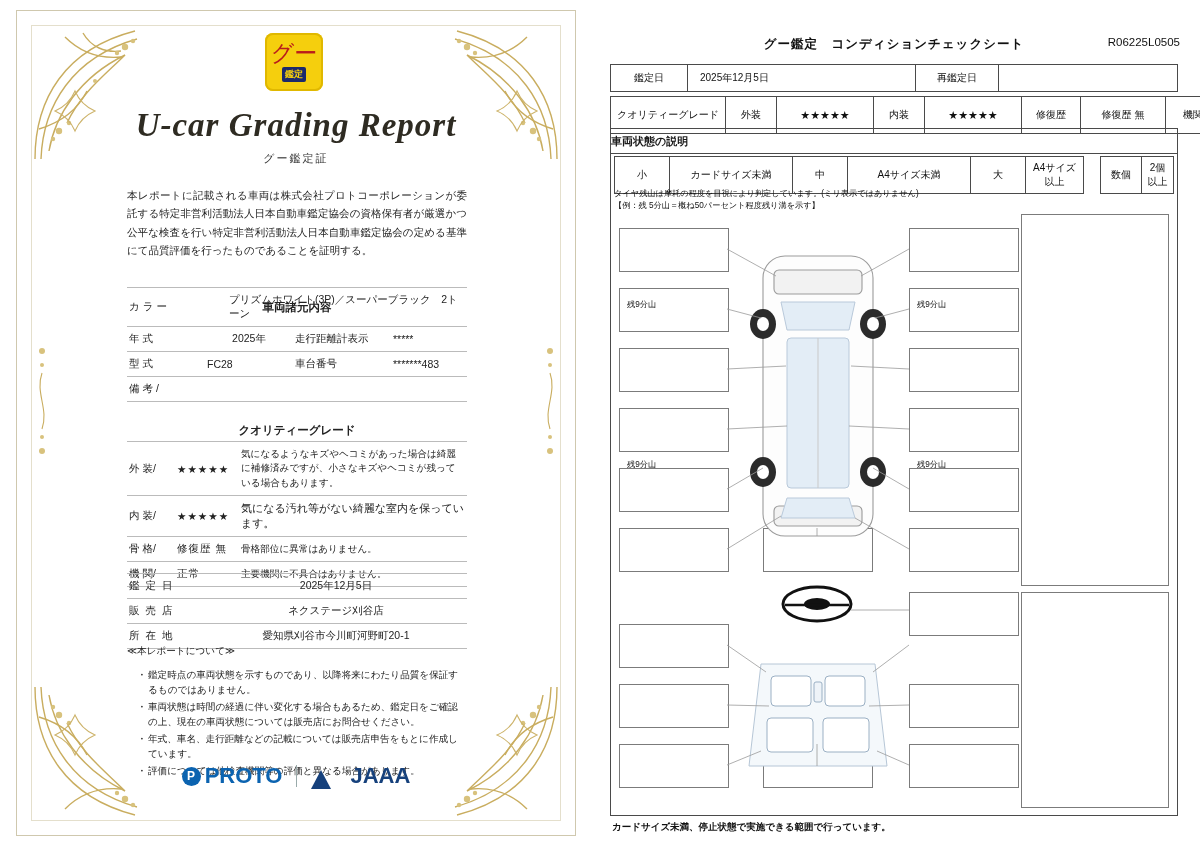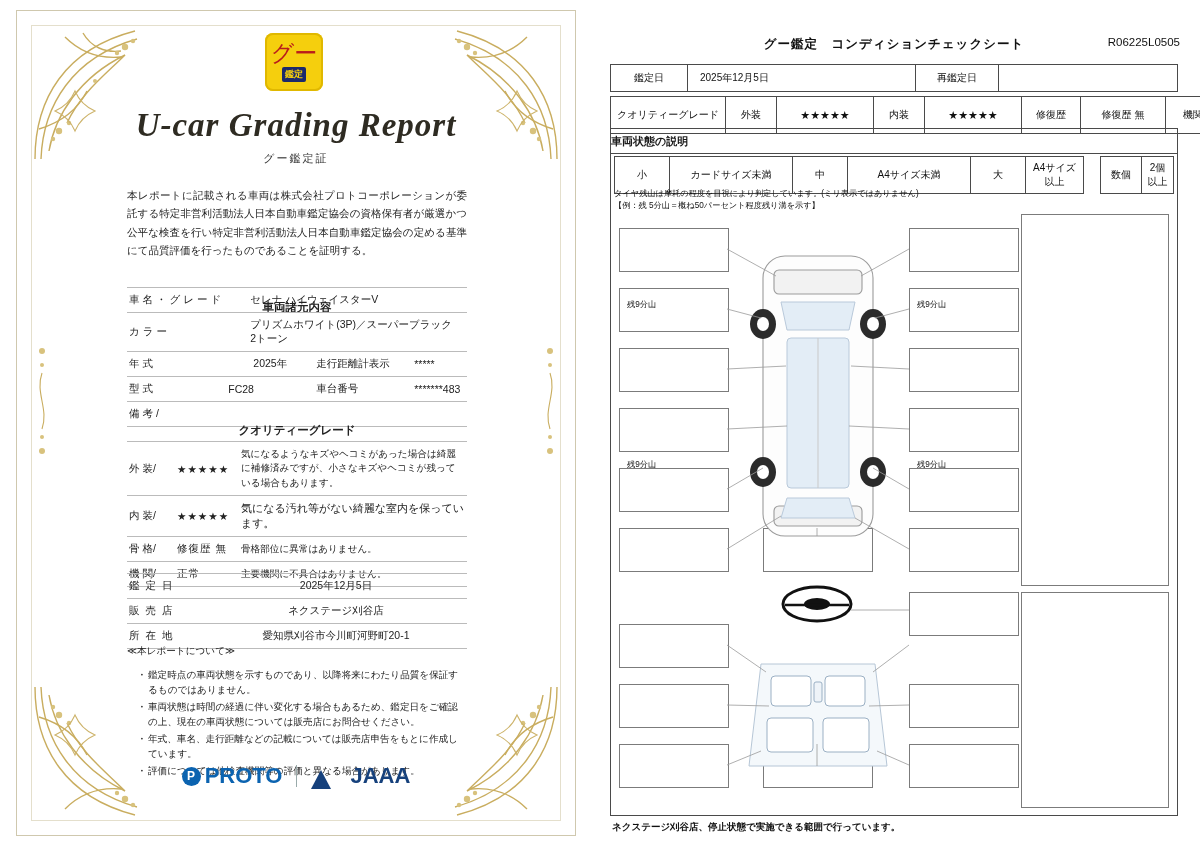--- a/index.html
+++ b/index.html
@@ -261,24 +261,20 @@
 
     <div class="title-script">U-car Grading Report</div>
     <div class="title-sub">グー鑑定証</div>
 
     <div class="intro">本レポートに記載される車両は株式会社プロトコーポレーションが委託する特定非営利活動法人日本自動車鑑定協会の資格保有者が厳選かつ公平な検査を行い特定非営利活動法人日本自動車鑑定協会の定める基準にて品質評価を行ったものであることを証明する。</div>
 
     <div class="sec-title" id="sec-spec">車両諸元内容</div>
 
     <table class="tbl" id="spec-table">
       <tbody>
-          <tr>
-        <td class="lbl">車名・グレード</td>
-        <td colspan="3" style="padding-left:24px">セレナ ハイウェイスターV</td>
-      </tr>
       <tr>
         <td class="lbl">カラー</td>
         <td colspan="3" style="padding-left:24px">プリズムホワイト(3P)／スーパーブラック　2トーン</td>
       </tr>
       <tr>
         <td class="lbl">年式</td>
         <td style="width:84px;text-align:center">2025年</td>
         <td style="width:94px">走行距離計表示</td>
         <td>*****</td>
       </tr>
@@ -529,15 +525,15 @@
           <line x1="116" y1="499" x2="158" y2="500"></line>
           <line x1="116" y1="559" x2="150" y2="545"></line>
           <line x1="298" y1="439" x2="262" y2="466"></line>
           <line x1="298" y1="499" x2="258" y2="500"></line>
           <line x1="298" y1="559" x2="266" y2="545"></line>
           <line x1="206" y1="560" x2="206" y2="538"></line>
         </g>
       </svg>
     </div>
 
-    <div class="footnote">ネクステージ刈谷店、停止状態で実施できる範囲で行っています。</div>
+    <div class="footnote">カードサイズ未満、停止状態で実施できる範囲で行っています。</div>
   </div>
 </div>
 
 </body></html>

